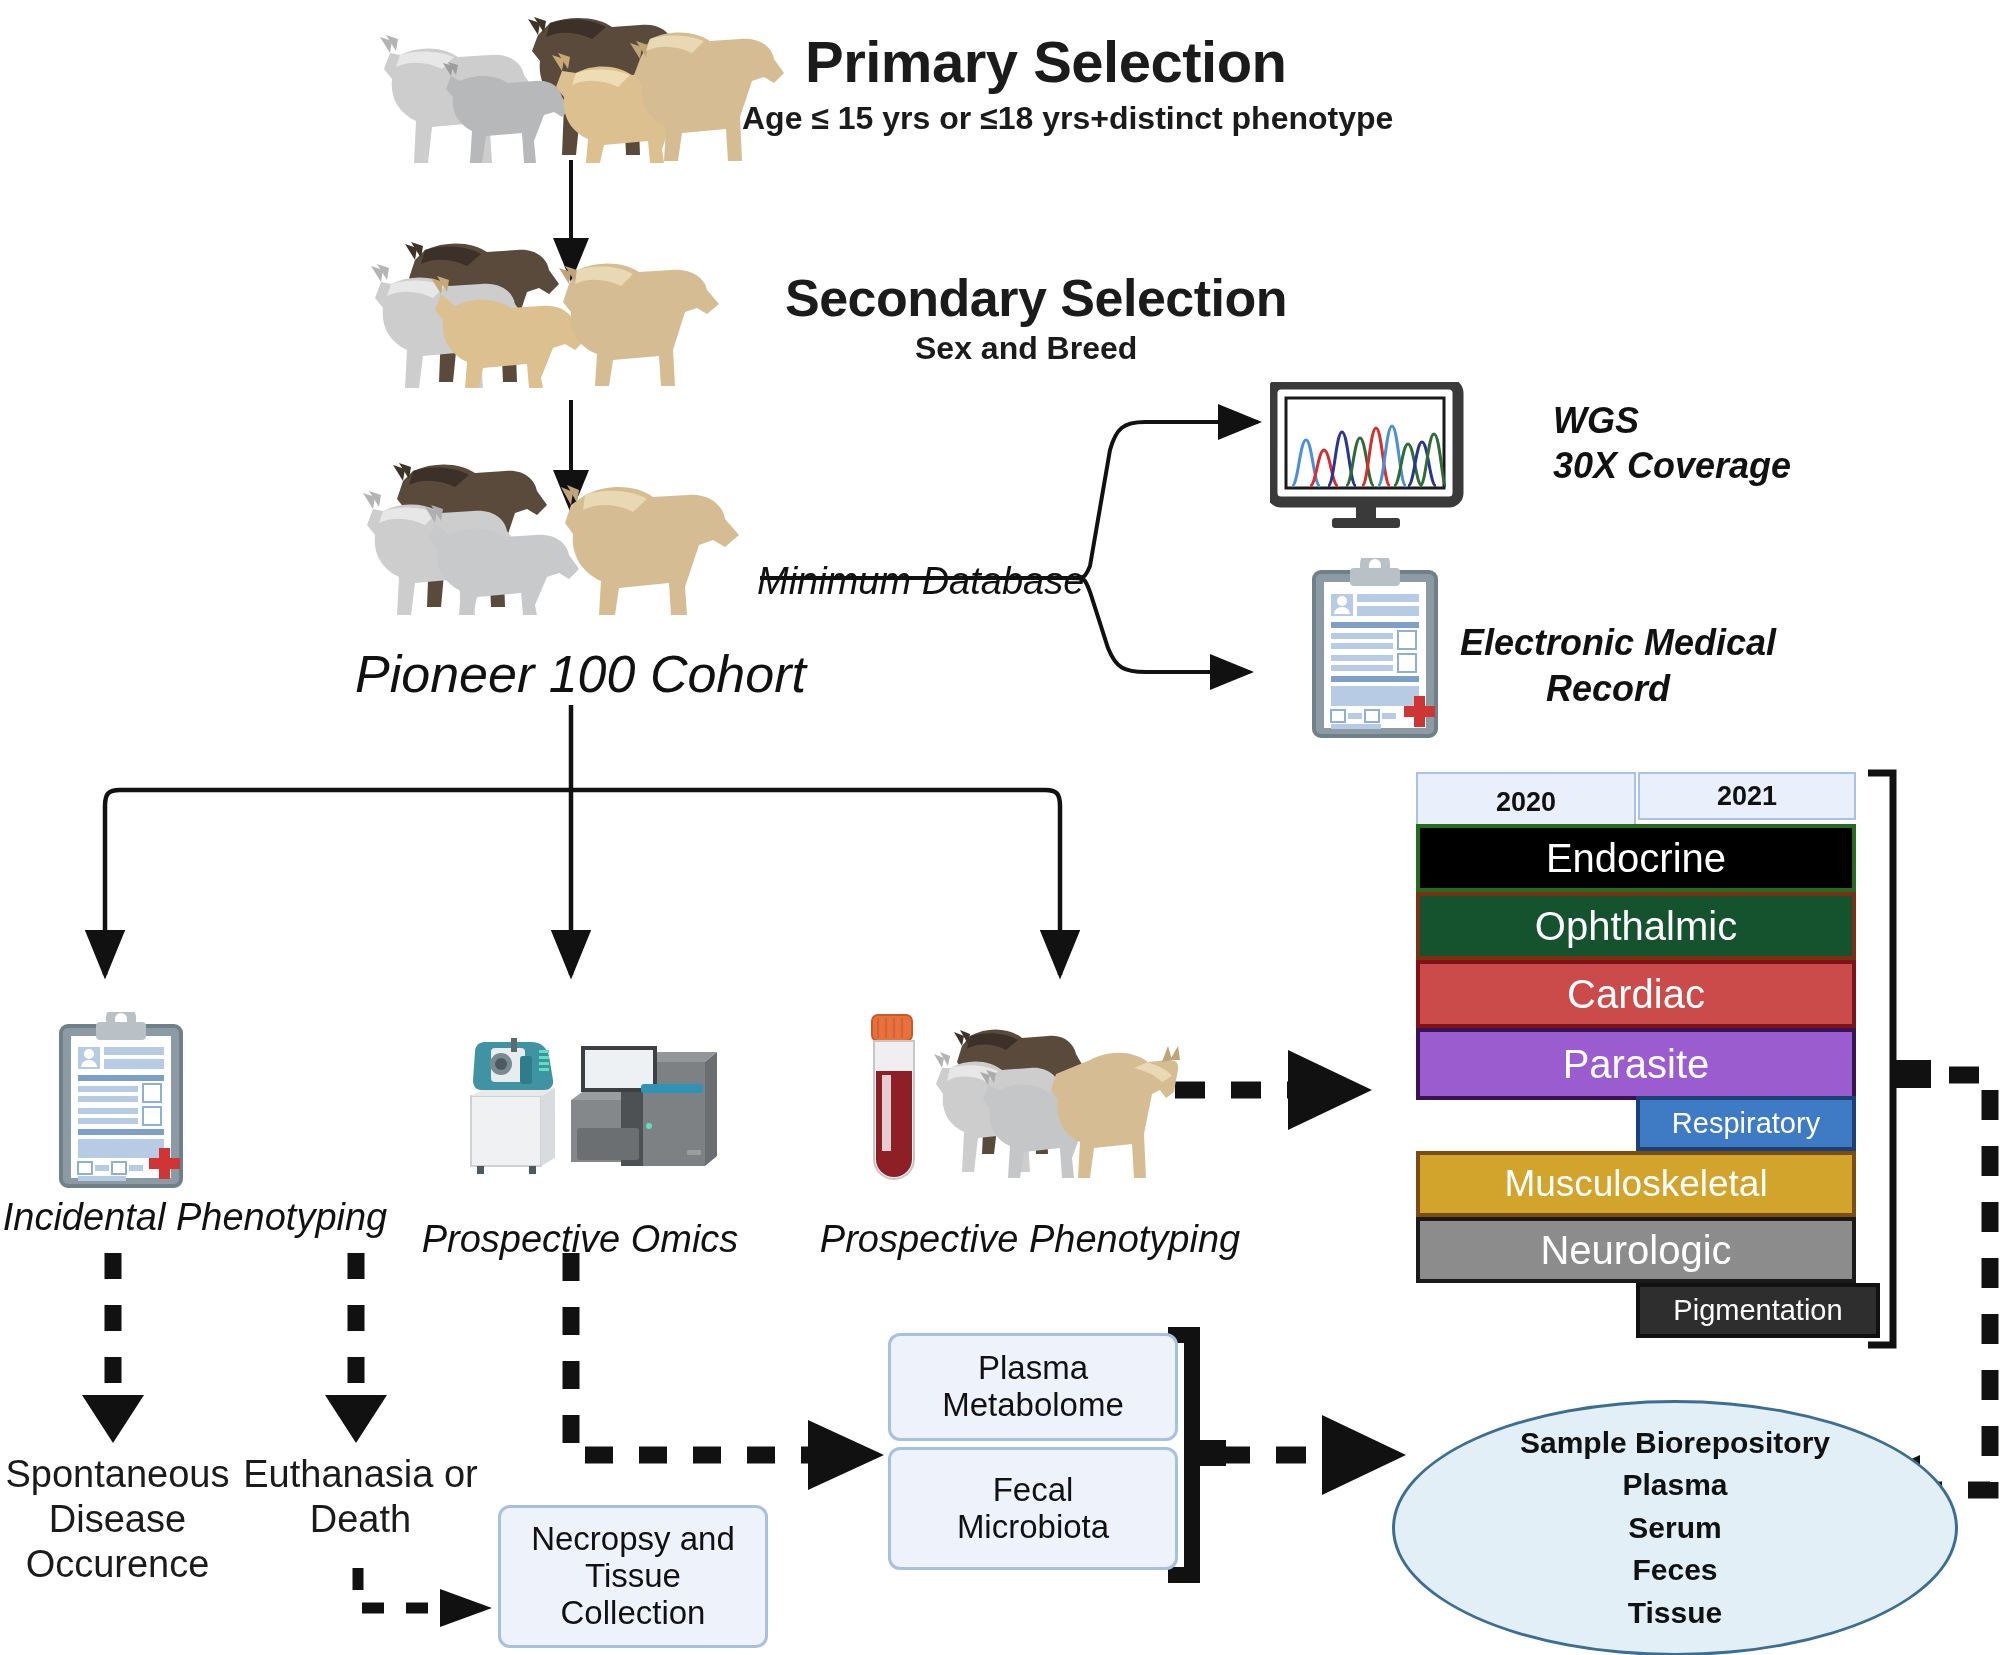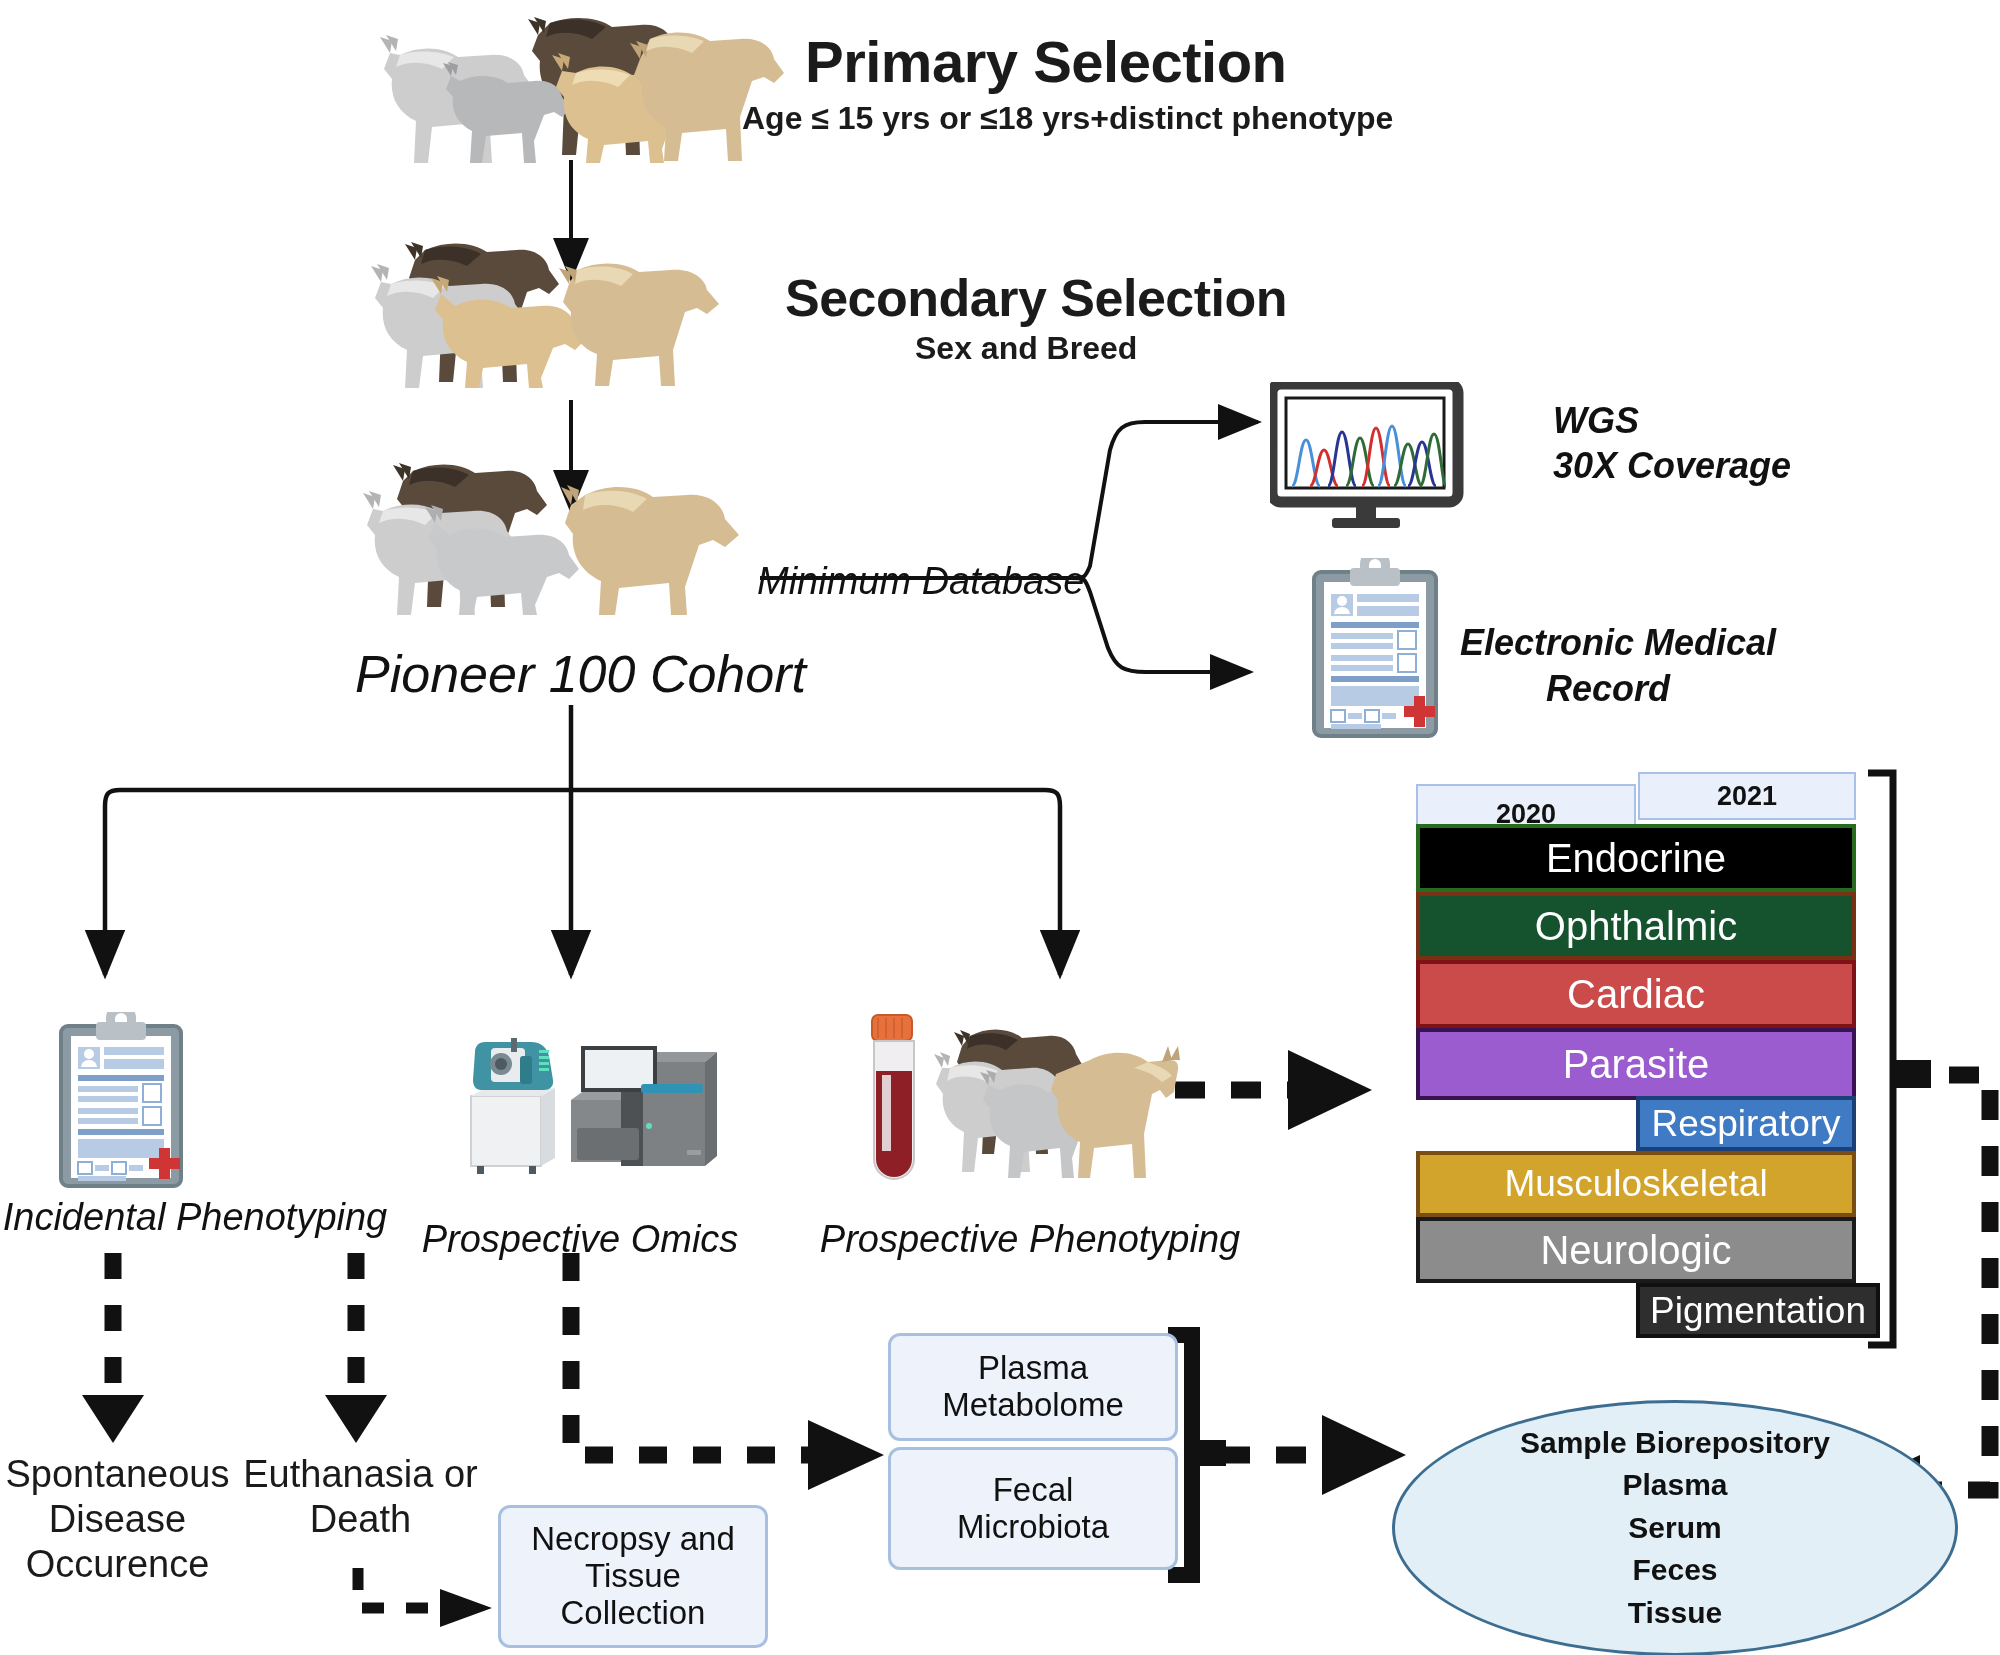--- a/index.html
+++ b/index.html
@@ -5,21 +5,21 @@
   html,body{margin:0;padding:0;background:#ffffff;}
   body{width:2000px;height:1655px;position:relative;overflow:hidden;
        font-family:"Liberation Sans",sans-serif;color:#1b1b1b;}
   .abs{position:absolute;}
   .ttl{font-weight:bold;letter-spacing:-0.5px;}
   .ctr{text-align:center;}
 
   
   .bar{position:absolute;display:flex;align-items:center;justify-content:center;
        color:#ffffff;font-size:40px;box-sizing:border-box;}
-  .bar.small{font-size:37px;text-align:right;}
+  .bar.small{font-size:29px;text-align:right;}
   .yrhdr{position:absolute;background:#eaf0fb;border:2px solid #a9c0e8;
          box-sizing:border-box;display:flex;align-items:center;justify-content:center;
          font-weight:bold;font-size:27px;color:#111;}
 
   
   .lbox{position:absolute;background:#eef2fb;border:3px solid #a8c0e0;
         border-radius:12px;box-sizing:border-box;display:flex;align-items:center;
         justify-content:center;text-align:center;font-size:33px;line-height:1.12;color:#111;}
 
   
@@ -398,21 +398,21 @@
     <div>Sample Biorepository</div>
     <div>Plasma</div>
     <div>Serum</div>
     <div>Feces</div>
     <div>Tissue</div>
   </div>
 </div>
 
 <div class="abs" style="left:1416px;top:772px;width:440px;height:575px;">
 
-  <div class="yrhdr" style="left:0px;top:12px;width:220px;height:60px;">2020</div>
+  <div class="yrhdr" style="left:0px;top:0px;width:220px;height:60px;">2020</div>
   <div class="yrhdr" style="left:222px;top:0px;width:218px;height:48px;">2021</div>
 
   <div class="bar" style="left:0;top:52px;width:440px;height:68px;background:#000000;border:4px solid #276B1E;">
     <span>Endocrine</span>
   </div>
   <div class="bar" style="left:0;top:120px;width:440px;height:68px;background:#14532d;border:4px solid #7A3113;">
     <span>Ophthalmic</span>
   </div>
   <div class="bar" style="left:0;top:188px;width:440px;height:68px;background:#CB4A4A;border:4px solid #7E1216;">
     <span>Cardiac</span>

